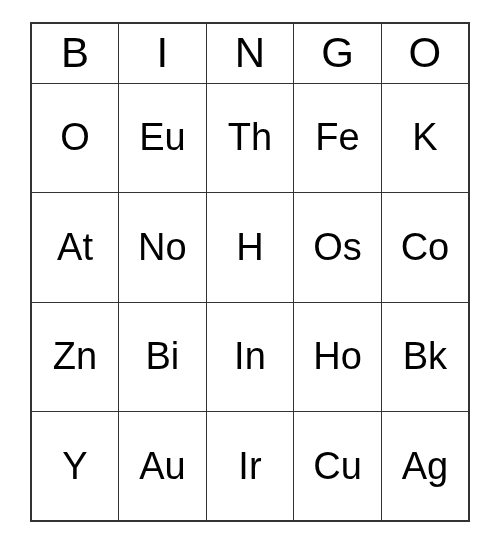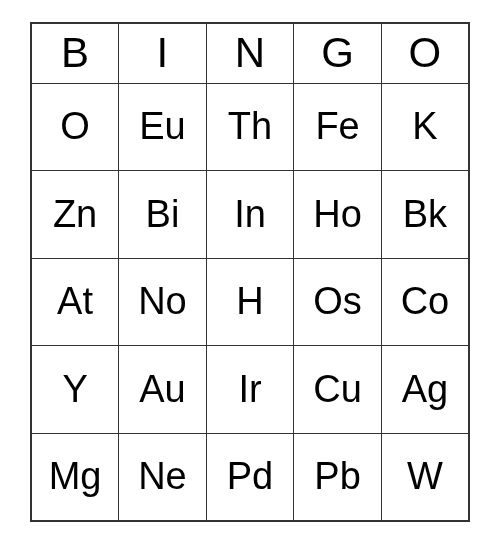--- a/index.html
+++ b/index.html
@@ -57,41 +57,34 @@
   </thead>
   <tbody>
   <tr>
         <td>O</td>
         <td>Eu</td>
         <td>Th</td>
         <td>Fe</td>
         <td>K</td>
       </tr>
       <tr>
+        <td>At</td>
+        <td>No</td>
+        <td>H</td>
+        <td>Os</td>
+        <td>Co</td>
+      </tr>
+      <tr>
         <td>Zn</td>
         <td>Bi</td>
         <td>In</td>
         <td>Ho</td>
         <td>Bk</td>
-      </tr>
-      <tr>
-        <td>At</td>
-        <td>No</td>
-        <td>H</td>
-        <td>Os</td>
-        <td>Co</td>
       </tr>
       <tr>
         <td>Y</td>
         <td>Au</td>
         <td>Ir</td>
         <td>Cu</td>
         <td>Ag</td>
       </tr>
-      <tr>
-        <td>Mg</td>
-        <td>Ne</td>
-        <td>Pd</td>
-        <td>Pb</td>
-        <td>W</td>
-      </tr>
     </tbody>
 </table>
 
 </body></html>

